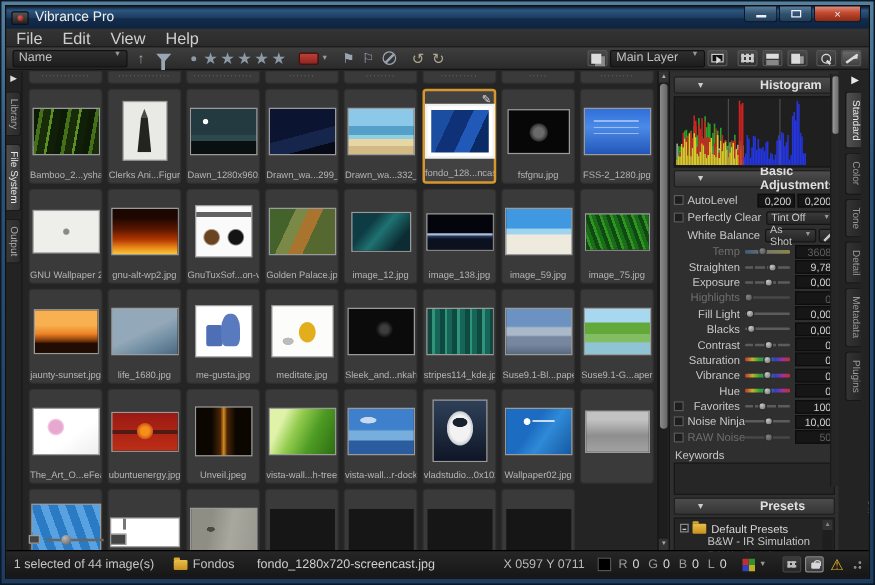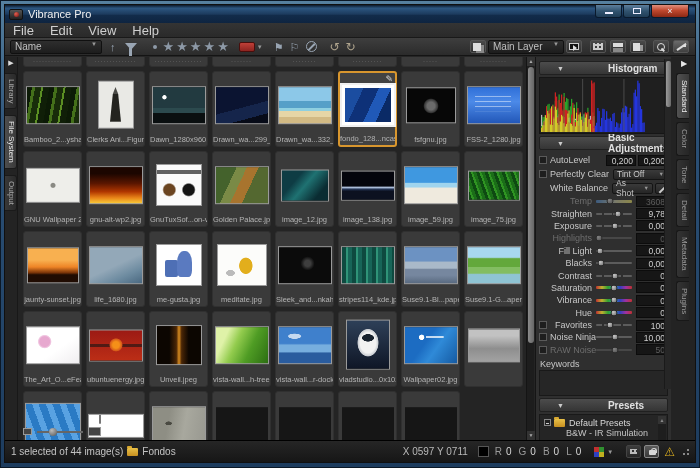--- a/index.html
+++ b/index.html
@@ -219,21 +219,21 @@
   .righttabs{position:absolute;left:666px;right:0;top:0;bottom:0;background:#232323;}
   .rtab-arrow{display:block;color:#e8e8e8;font-size:8px;padding:2px 0 2px 10px;}
   .rtab{writing-mode:vertical-rl;font-size:8px;color:#9a9a9a;background:linear-gradient(90deg,#343434,#262626);
     border:1px solid #181818;border-right:none;border-radius:3px 0 0 3px;width:13px;padding:6px 0;margin:3px 0 3px 5px;text-align:center;}
   .rtab.active{background:linear-gradient(90deg,#525252,#3a3a3a);color:#ececec;}
 
   
   .statusbar{position:absolute;left:0;right:0;bottom:0;height:22px;background:linear-gradient(#262626,#161616);
     border-top:1px solid #000;display:flex;align-items:center;color:#c4c4c4;font-size:10px;}
   .sb-count{margin-left:6px;}
-  .sb-folder{margin-left:4px;display:flex;align-items:center;}
+  .sb-folder{margin-left:16px;display:flex;align-items:center;}
   .sb-folder .folder{margin-right:4px;}
   .sb-file{margin-left:18px;color:#cfcfcf;}
   .sb-right{margin-left:auto;display:flex;align-items:center;margin-right:6px;}
   .coords{margin-right:10px;color:#b8b8b8;}
   .pxswatch{width:11px;height:11px;background:#000;border:1px solid #555;margin-right:6px;}
   .rgbpair{margin-right:7px;}
   .rgbpair .l{color:#9a9a9a;margin-right:4px;}
   .rgbpair .v{color:#d8d8d8;}
   .cmicon{width:5px;height:5px;background:#c03030;box-shadow:5px 0 0 #309030,0 5px 0 #3040c0,5px 5px 0 #c0b020;margin:0 8px 5px 6px;}
   .cmarr{font-size:6px;color:#999;margin-right:10px;}
@@ -931,20 +931,21 @@
         <div class="rtab">Plugins</div>
       </div>
     </div>
 
     <div class="statusbar">
       <span class="sb-count">1 selected of 44 image(s)</span>
       <span class="sb-folder">
         <span class="folder"></span>
         <span>Fondos</span>
       </span>
+      <span class="sb-file">fondo_1280x720-screencast.jpg</span>
       <span class="sb-right">
         <span class="coords">X 0597 Y 0711</span>
         <span class="pxswatch"></span>
         <span class="rgbpair"><span class="l">R</span><span class="v">0</span></span>
         <span class="rgbpair"><span class="l">G</span><span class="v">0</span></span>
         <span class="rgbpair"><span class="l">B</span><span class="v">0</span></span>
         <span class="rgbpair"><span class="l">L</span><span class="v">0</span></span>
         <span class="cmicon"></span>
         <span class="cmarr">▼</span>
         <span class="sb-ic grid"></span>

